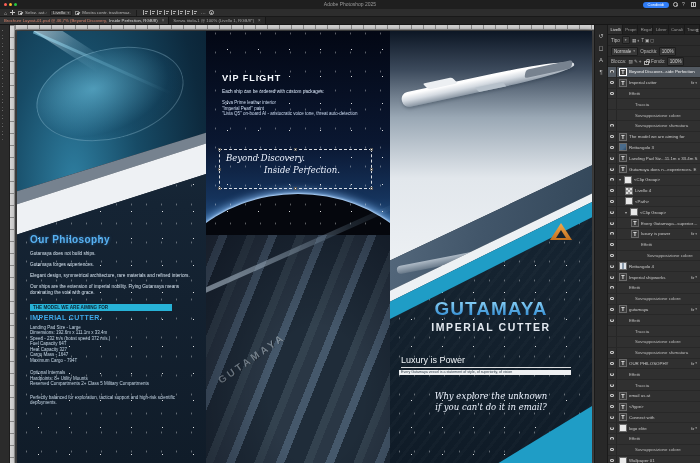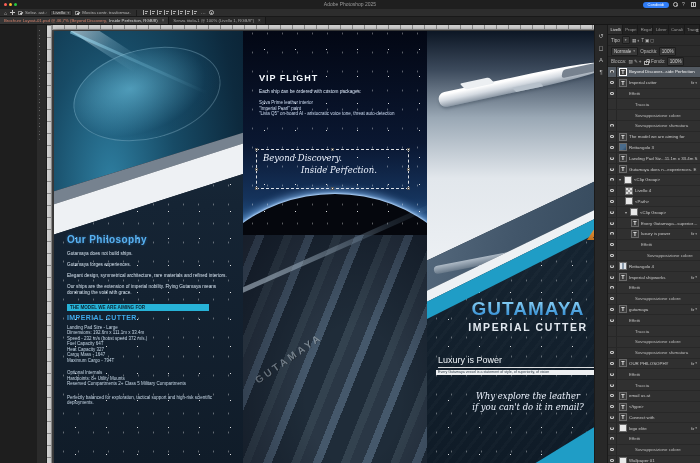--- a/index.html
+++ b/index.html
@@ -47,21 +47,21 @@
   .tabsbar{height:8px;background:#232323;display:flex;align-items:stretch;border-bottom:1px solid #161616;}
   .dtab{display:flex;align-items:center;gap:2px;padding:0 4px;font-size:4.3px;border-right:1px solid #161616;white-space:nowrap;overflow:hidden;}
   .dtab.active{background:#353535;}
   .dtab:not(.active){background:#282828;}
   .tred{color:#d8836d;}
   .twhite{color:#d8d8d8;}
   .tgray{color:#a5a5a5;}
   .tclose{color:#8a8a8a;font-size:4.5px;margin-left:2px;}
 
   
-  .workspace{display:flex;height:439px;margin-left:37px;}
+  .workspace{display:flex;height:439px;}
   .toolstrip{width:10px;background:#2b2b2b;border-right:1px solid #1c1c1c;padding-top:3px;}
   .tool{width:6px;height:6px;margin:2px auto;border-radius:1px;background:linear-gradient(135deg,#8f8f8f 0 1.4px,transparent 1.4px),linear-gradient(45deg,#6f6f6f 0 1px,transparent 1px);opacity:.85;}
 
   .canvas{position:relative;flex:1;background:#4a4a4a;overflow:hidden;}
   .ruler-h{position:absolute;left:5px;right:0;top:0;height:5px;background:#d4d4d4;
     background-image:repeating-linear-gradient(90deg,#8c8c8c 0 0.7px,transparent 0.7px 12px);border-bottom:1px solid #9a9a9a;}
   .ruler-v{position:absolute;left:0;top:0;bottom:0;width:5px;background:#d4d4d4;
     background-image:repeating-linear-gradient(180deg,#8c8c8c 0 0.7px,transparent 0.7px 12px);border-right:1px solid #9a9a9a;}
 
   .document{position:absolute;left:7px;top:6px;width:575px;height:433px;display:flex;box-shadow:0 0 6px rgba(0,0,0,.55);}
@@ -361,21 +361,21 @@
             <div class="e-tri"></div>
               <div class="e-in"></div>
           </div>
           <div class="rp-text">
             <div class="rp-brand">GUTAMAYA</div>
             <div class="rp-model">IMPERIAL CUTTER</div>
             <div class="rp-tag">Luxury is Power</div>
             <div class="rp-rule"></div>
             <div class="rp-bar">Every Gutamaya vessel is a statement of style, of superiority, of vision</div>
             <div class="rp-q script">
-              <div>Why explore the leather</div>
+              <div>Why explore the unknown</div>
               <div>if you can't do it in email?</div>
             </div>
           </div>
           <div class="rp-corner"></div>
         </div>
 
       </div>
     </div>
 
     <div class="collapsestrip" id="collapsestrip">

